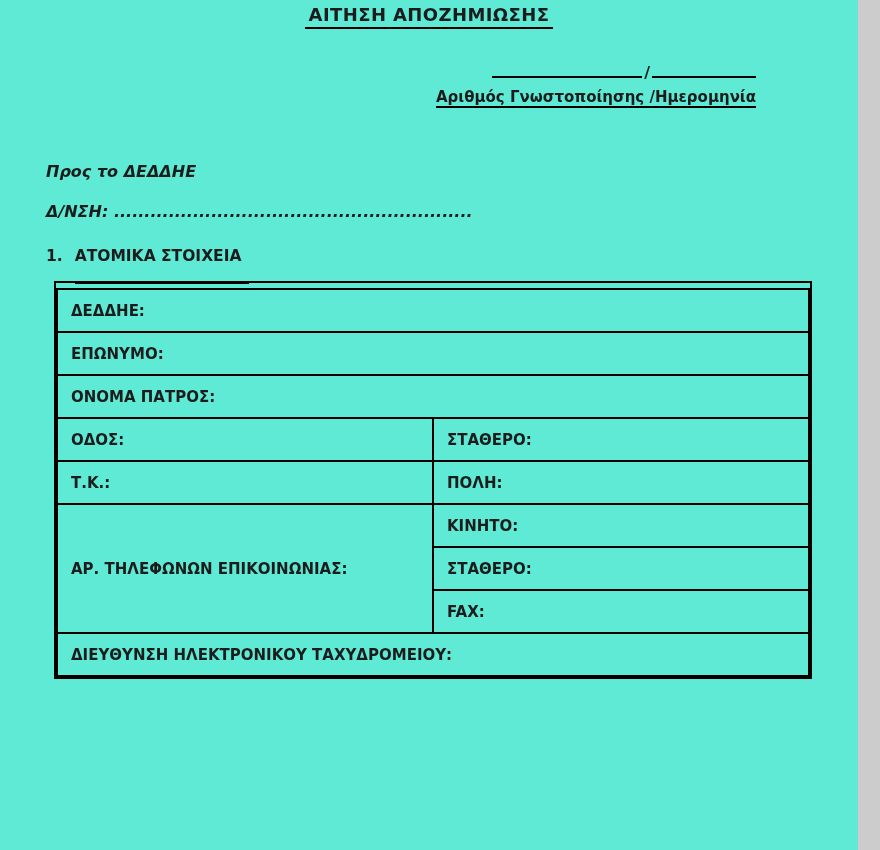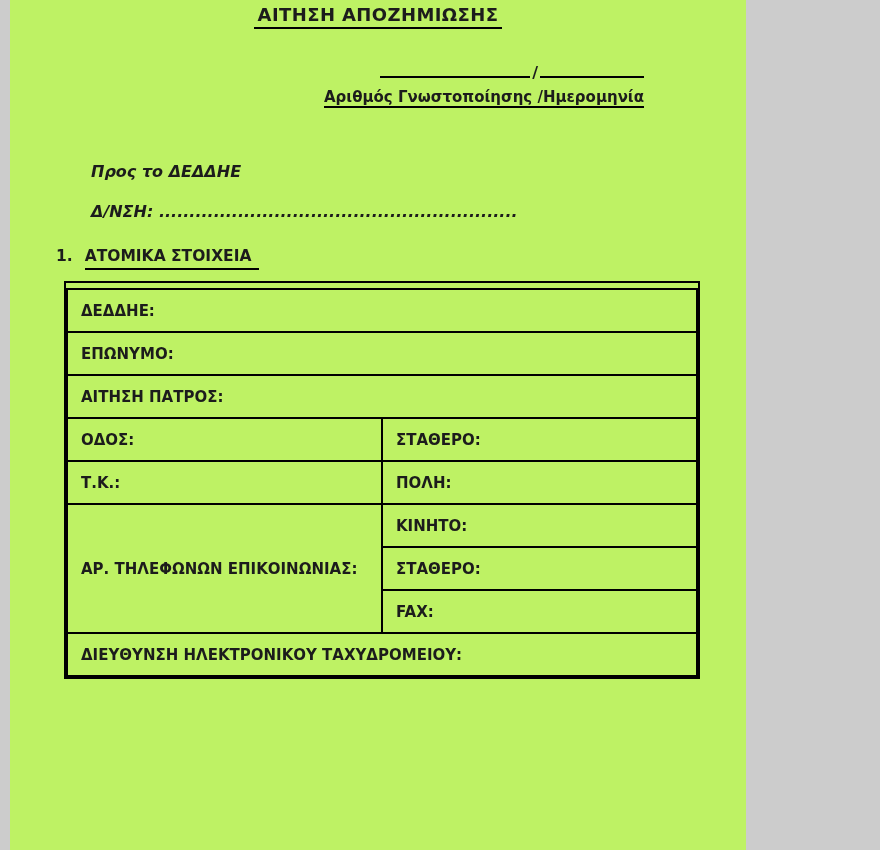--- a/index.html
+++ b/index.html
@@ -6,23 +6,23 @@
   html, body {
     margin: 0; padding: 0;
     width: 880px; height: 850px;
     overflow: hidden;
     background: #cccccc;
     font-family: "DejaVu Sans", "Liberation Sans", sans-serif;
     color: #1c1c1c;
   }
   .page {
     position: absolute;
-    left: 10px; top: 0;
-    width: 736px; height: 850px;
-    background: #bef264;
+    left: 0; top: 0;
+    width: 858px; height: 850px;
+    background: #5eead4;
   }
   .content { padding: 4px 46px 0 46px; }
 
   
   .doc-title {
     text-align: center;
     font-size: 18px;
     font-weight: bold;
     letter-spacing: 0.4px;
   }
@@ -50,38 +50,38 @@
     margin-top: 6px;
     font-weight: bold;
     font-size: 15px;
   }
   .notif-caption span {
     border-bottom: 2px solid #000;
     padding-bottom: 0;
   }
 
   
-  .recipient { margin-top: 56px; margin-left: 35px; }
+  .recipient { margin-top: 56px; }
   .recipient .line {
     font-size: 16px;
     font-weight: bold;
     margin-bottom: 21px;
   }
   .italic { font-style: italic; }
 
   
   .sec-heading {
     font-size: 15.5px;
     font-weight: bold;
     margin-top: 26px;
   }
   .sec-heading .num { margin-right: 12px; }
   .sec-heading .sec-title {
     border-bottom: 2px solid #000;
-    padding-bottom: 3px;
+    padding-bottom: 17px;
     padding-right: 8px;
   }
 
   
   .table-wrap {
     margin: 16px 0 0 8px;
     border: 2px solid #000;
     padding-top: 5px;
   }
   table.info-table {
@@ -147,21 +147,21 @@
     <div class="table-wrap">
       <table class="info-table">
         <tbody>
           <tr>
             <td colspan="2">ΔΕΔΔΗΕ:</td>
           </tr>
           <tr>
             <td colspan="2">ΕΠΩΝΥΜΟ:</td>
           </tr>
           <tr>
-            <td colspan="2">ΑΙΤΗΣΗ ΠΑΤΡΟΣ:</td>
+            <td colspan="2">ΟΝΟΜΑ ΠΑΤΡΟΣ:</td>
           </tr>
           <tr>
             <td class="col-left">ΟΔΟΣ:</td>
             <td class="col-right">ΣΤΑΘΕΡΟ:</td>
           </tr>
           <tr>
             <td class="col-left">Τ.Κ.:</td>
             <td class="col-right">ΠΟΛΗ:</td>
           </tr>
           <tr>

